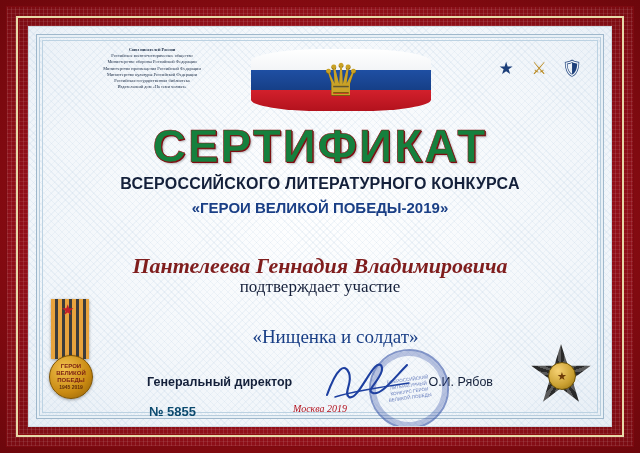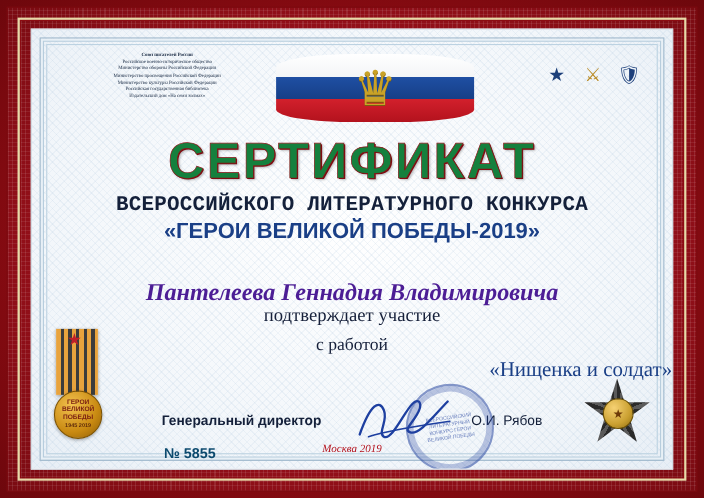--- a/index.html
+++ b/index.html
@@ -92,46 +92,46 @@
   .title{
     position:absolute;left:0;right:0;top:92px;text-align:center;
     font-family:"Liberation Sans", sans-serif;
     font-weight:bold;font-size:46px;letter-spacing:2px;
     color:#15803d;
     text-shadow:1px 1px 0 #7d0a10, 2px 2px 2px rgba(0,0,0,.25);
     -webkit-text-stroke:0.6px #8d1016;
   }
   .subtitle{
     position:absolute;left:0;right:0;top:148px;text-align:center;
-    font-family:Liberation Mono, monospace;
-    font-weight:bold;font-size:19px;letter-spacing:.2px;color:#14203a;
+    font-family:Liberation Sans, sans-serif;
+    font-weight:bold;font-size:16px;letter-spacing:.2px;color:#14203a;
   }
   .contest{
     position:absolute;left:0;right:0;top:172px;text-align:center;
     font-family:"Liberation Sans", sans-serif;
-    font-weight:bold;font-size:20px;color:#1a3f86;
+    font-weight:bold;font-size:15px;color:#1a3f86;
   }
   .confirm{
     position:absolute;left:0;right:0;top:202px;text-align:center;
     font-size:17px;color:#16203a;margin-top:48px;
   }
   .laureate{
     position:absolute;left:0;right:0;top:226px;text-align:center;
-    font-style:italic;font-weight:bold;font-size:22px;color:#4c1d95;
+    font-style:italic;font-weight:bold;font-size:22px;color:#7f1d1d;
   }
   .pseudonym{
     position:absolute;left:0;right:0;top:252px;text-align:center;
     font-style:italic;font-weight:bold;font-size:17px;color:#1a3f86;
   }
   .withwork{
     position:absolute;left:0;right:0;top:278px;text-align:center;
     font-size:16px;color:#16203a;
   }
   .work{
-    position:absolute;left:14px;right:0;top:299px;text-align:right;
+    position:absolute;left:14px;right:0;top:299px;text-align:center;
     font-size:19px;color:#1a3f86;margin-left:17px;
   }
 
   
   .sig-left{
     position:absolute;left:118px;top:348px;
     font-family:"Liberation Sans", sans-serif;
     font-weight:bold;font-size:12.5px;color:#14203a;
   }
   .sig-right{
@@ -256,21 +256,20 @@
         <div class="emblem blue">★</div>
         <div class="emblem gold">⚔</div>
         <div class="emblem blue">🛡</div>
       </div>
 
       <div class="title">СЕРТИФИКАТ</div>
       <div class="subtitle">ВСЕРОССИЙСКОГО ЛИТЕРАТУРНОГО КОНКУРСА</div>
       <div class="contest">«ГЕРОИ ВЕЛИКОЙ ПОБЕДЫ-2019»</div>
       <div class="confirm">подтверждает участие</div>
       <div class="laureate">Пантелеева Геннадия Владимировича</div>
-      <div class="withwork">с работой</div>
       <div class="work">«Нищенка и солдат»</div>
 
       <div class="sig-left">Генеральный директор</div>
       <div class="sig-right">О.И. Рябов</div>
       <div class="number">№ 5855</div>
 
       <svg class="signature" viewBox="0 0 90 46">
         <path d="M4 38 C14 10, 22 6, 26 16 C30 26, 20 36, 26 40 C33 44, 44 18, 52 10 C58 4, 62 10, 56 20 C50 30, 44 34, 50 36 C58 39, 72 20, 84 8" fill="none" stroke="#1d3fa0" stroke-width="2.1" stroke-linecap="round"></path>
         <path d="M12 40 C30 34, 58 30, 86 26" fill="none" stroke="#1d3fa0" stroke-width="1.4" stroke-linecap="round"></path>
       </svg>

